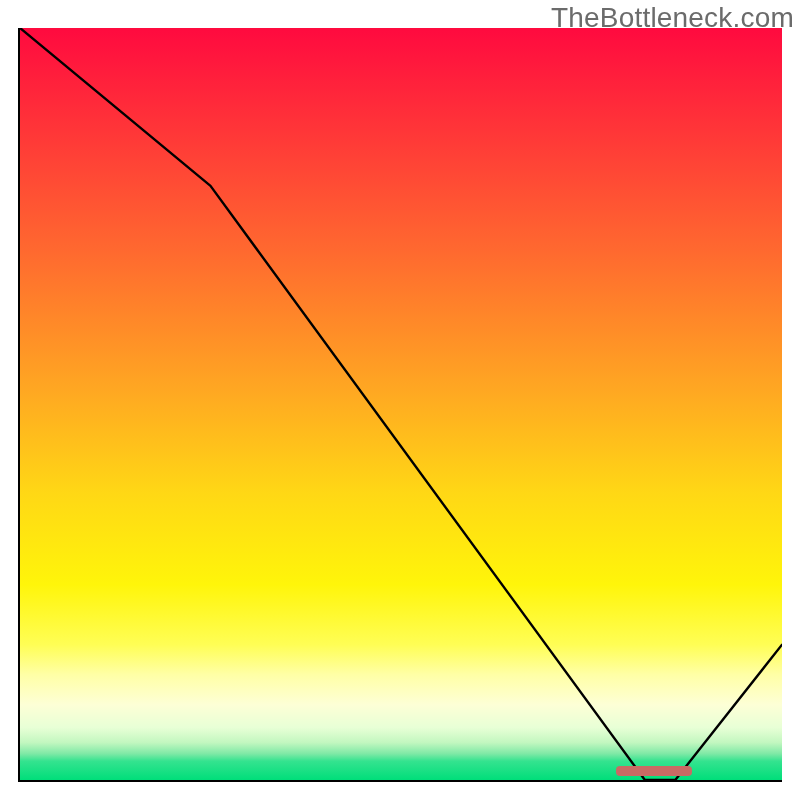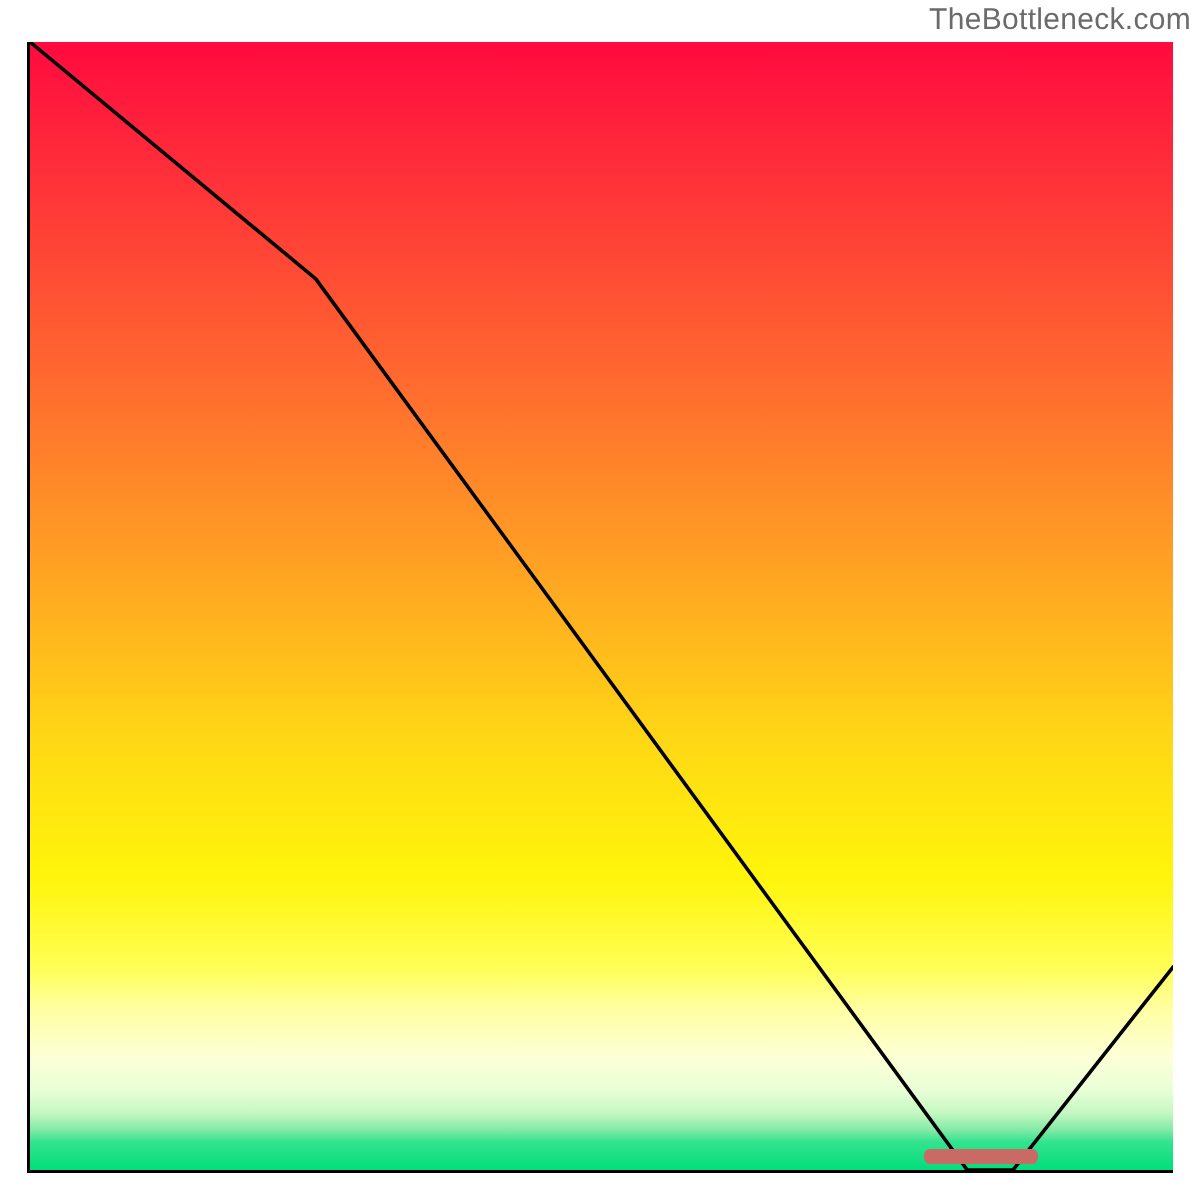--- a/index.html
+++ b/index.html
@@ -13,21 +13,21 @@
   }
   .wrap {
     position: relative;
     width: 800px;
     height: 800px;
   }
   .watermark {
     position: absolute;
     top: 2px;
     right: 6px;
-    font-size: 20px;
+    font-size: 28px;
     font-weight: 500;
     color: #6b6b6b;
     z-index: 10;
     user-select: none;
     letter-spacing: 0.2px;
   }
   .plot {
     position: absolute;
     left: 18px;
     top: 28px;

